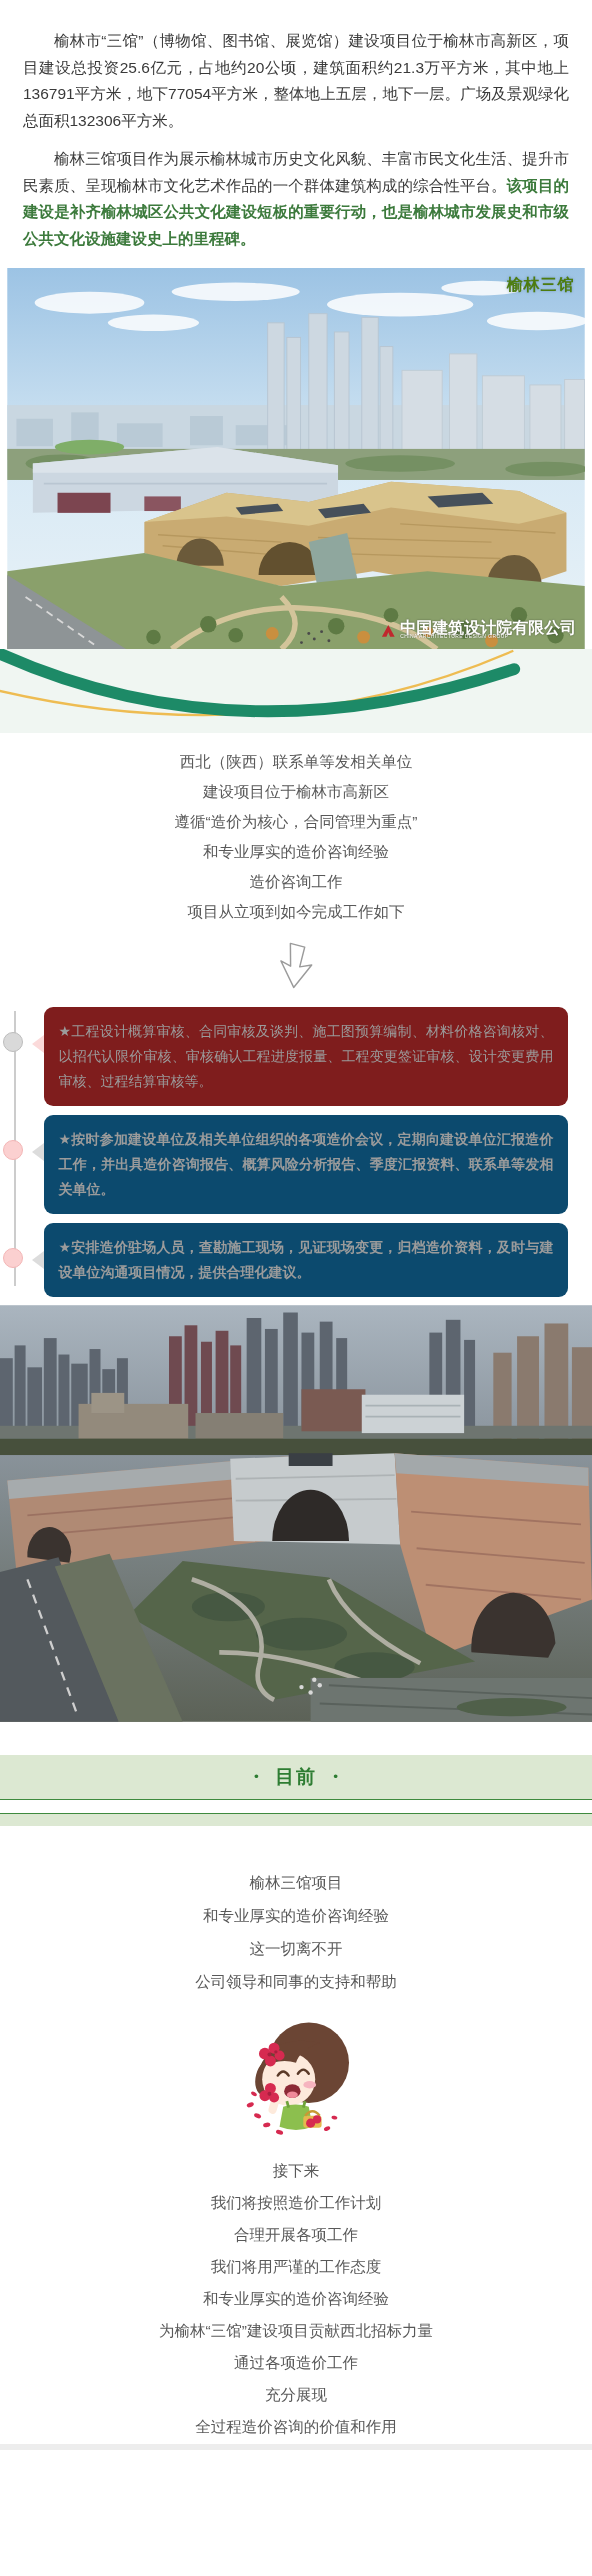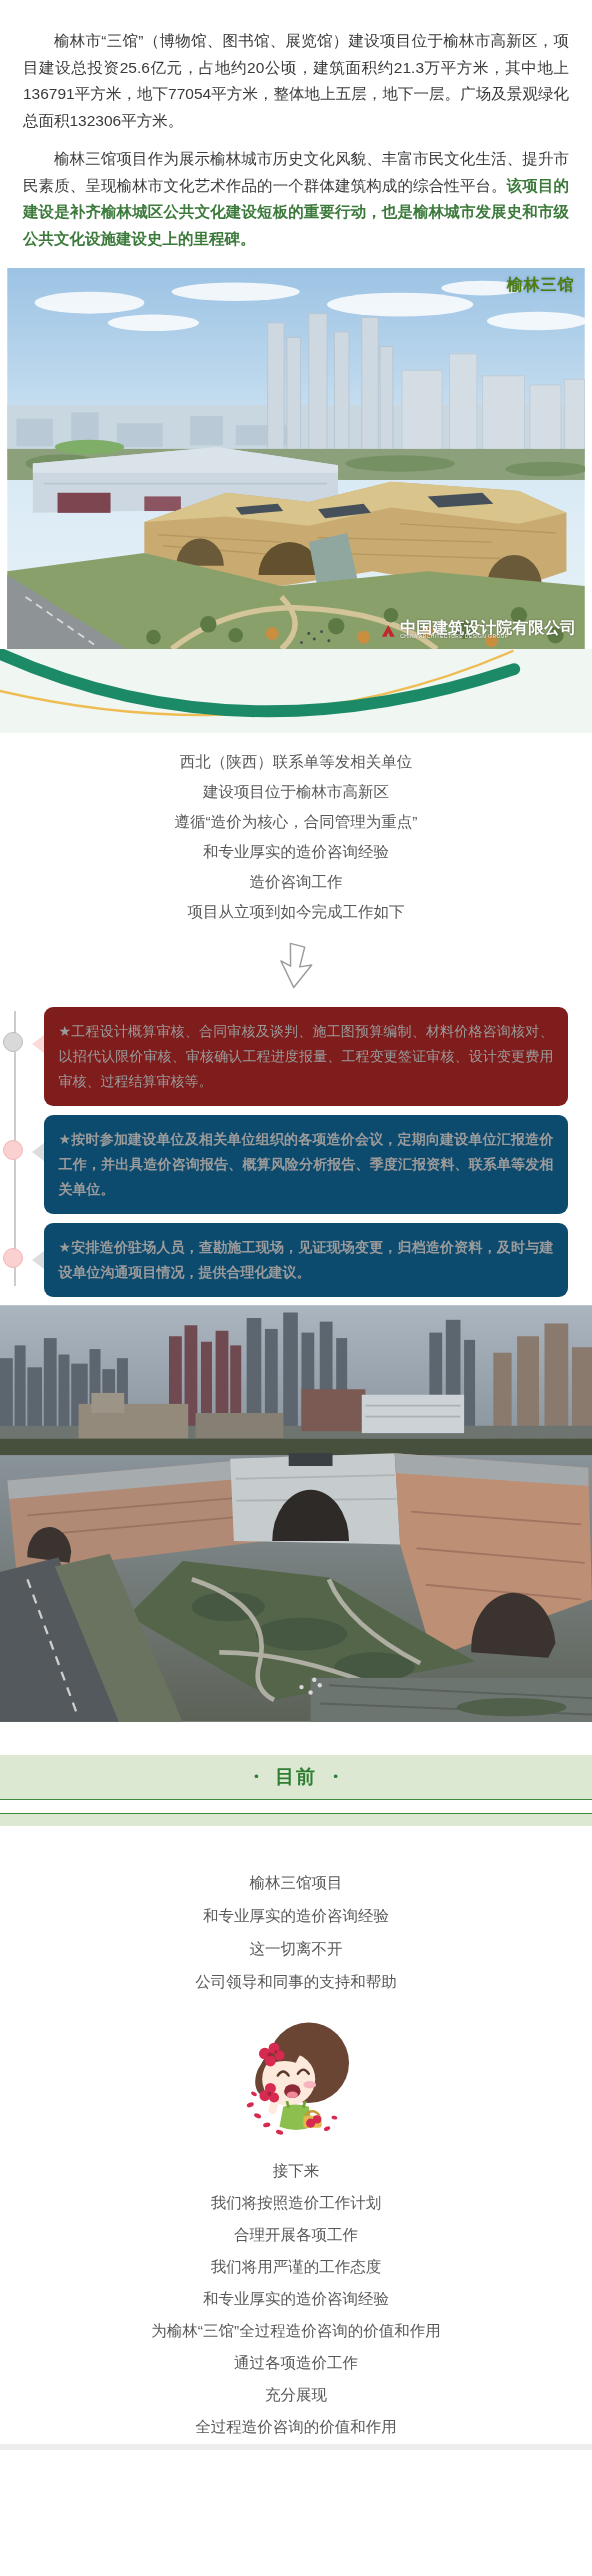--- a/index.html
+++ b/index.html
@@ -423,21 +423,21 @@
       </g>
     </svg>
   </div>
 
   <div class="center-block closing-block">
     <div class="cline">接下来</div>
     <div class="cline">我们将按照造价工作计划</div>
     <div class="cline">合理开展各项工作</div>
     <div class="cline">我们将用严谨的工作态度</div>
     <div class="cline">和专业厚实的造价咨询经验</div>
-    <div class="cline">为榆林“三馆”全过程造价咨询的价值和作用</div>
+    <div class="cline">为榆林“三馆”建设项目贡献西北招标力量</div>
     <div class="cline">通过各项造价工作</div>
     <div class="cline">充分展现</div>
     <div class="cline">全过程造价咨询的价值和作用</div>
   </div>
 
   <div class="bottom-strip"></div>
 
 </div>
 
 

